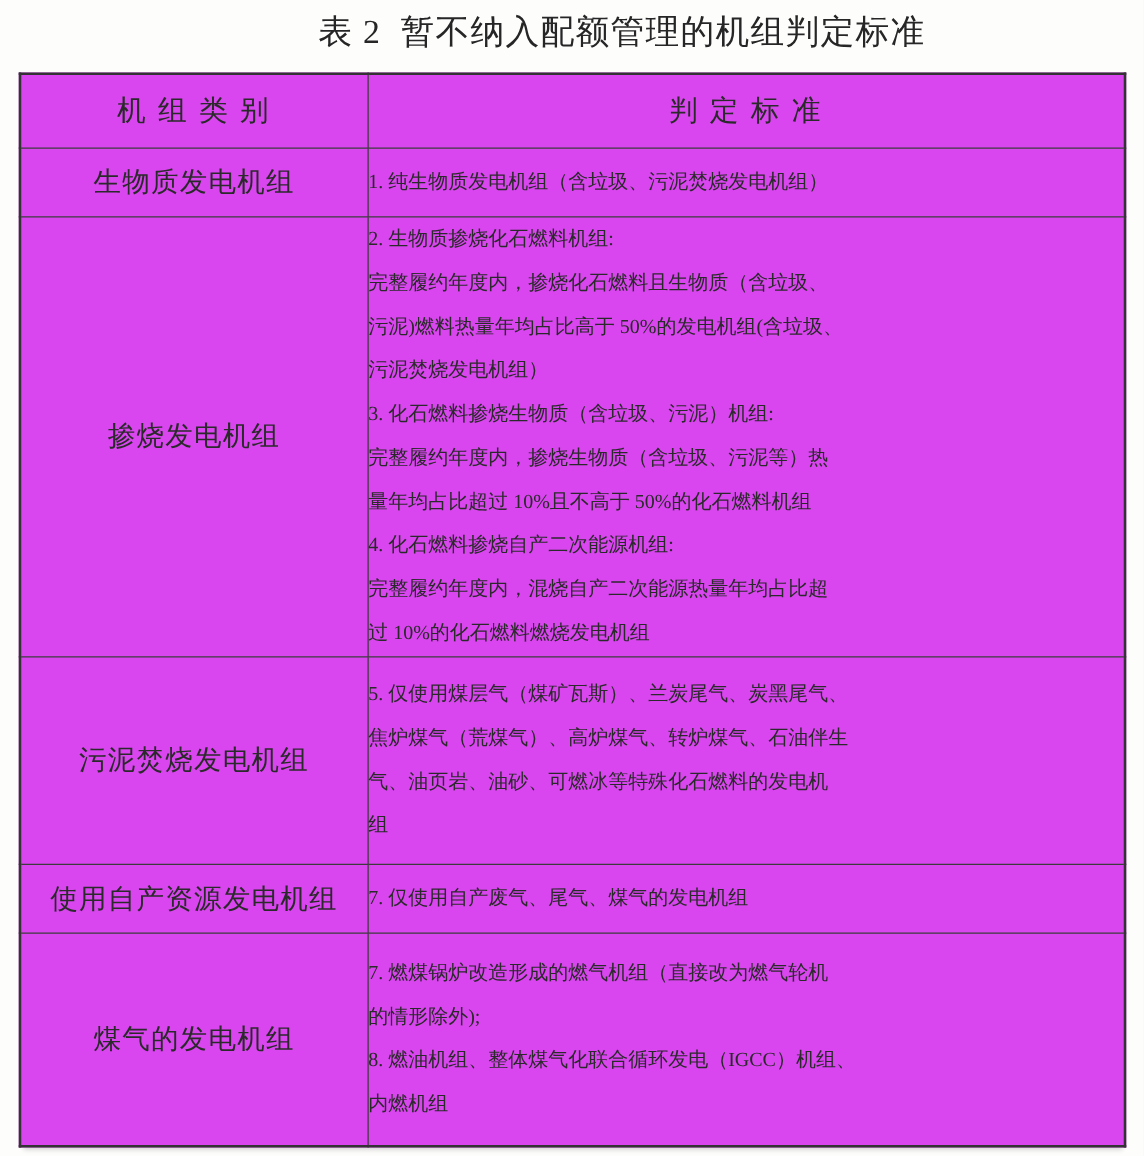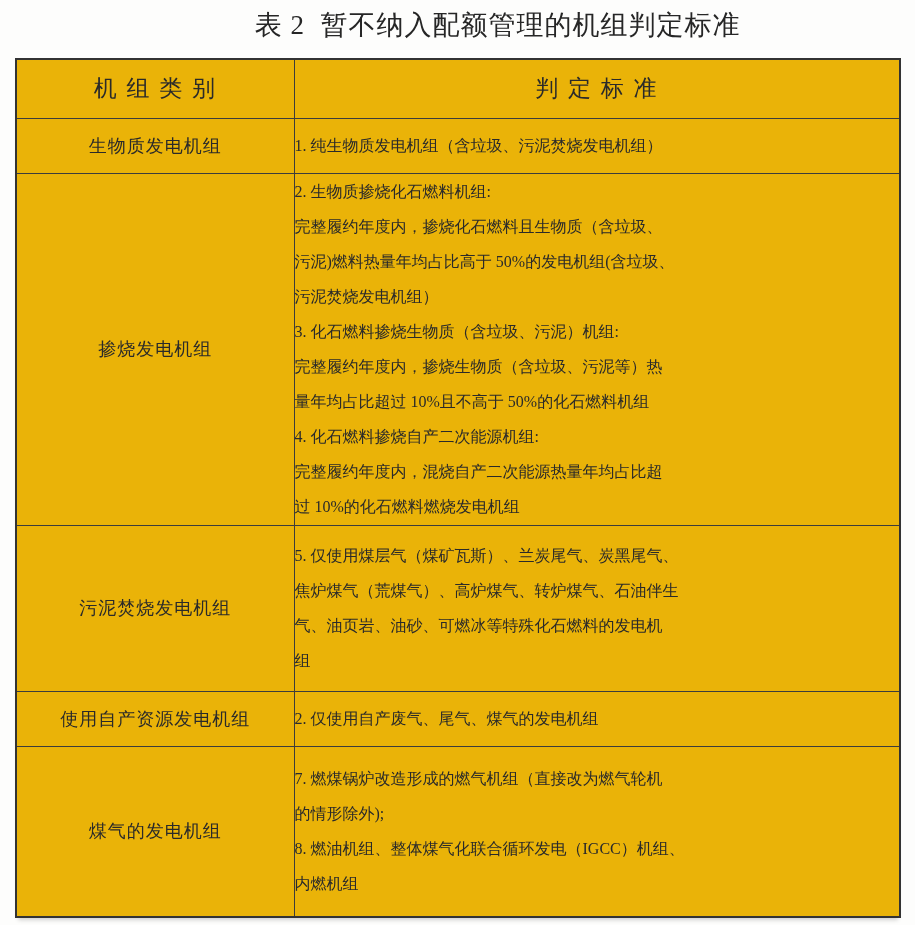--- a/index.html
+++ b/index.html
@@ -28,21 +28,21 @@
     white-space: pre;
     padding-left: 40px;
   }
   table.criteria-table {
     position: absolute;
     left: 15px;
     top: 58px;
     width: 884px;
     border-collapse: collapse;
     table-layout: fixed;
-    background: #eab308;
+    background: #d946ef;
     box-shadow: 0 5px 4px -3px rgba(0,0,0,0.18);
   }
   table.criteria-table th,
   table.criteria-table td {
     border: 1.5px solid #3c3c3c;
     padding: 0;
     vertical-align: middle;
   }
   table.criteria-table {
     border: 2.5px solid #333333;
@@ -50,21 +50,21 @@
   th.hdr {
     font-size: 23px;
     font-weight: normal;
     letter-spacing: 2px;
     text-align: center;
     color: #2a2a2a;
     white-space: pre;
   }
   td.cat {
     text-align: center;
-    font-size: 18px;
+    font-size: 22px;
     letter-spacing: 1px;
     color: #2a2a2a;
     white-space: pre;
   }
   td.crit {
     font-size: 16px;
     line-height: 35px;
     padding: 2px 10px 2px 12px;
     white-space: pre-line;
     color: #2a2a2a;
@@ -115,21 +115,21 @@
       </tr>
       <tr class="r3">
         <td class="cat">污泥焚烧发电机组</td>
         <td class="crit">5. 仅使用煤层气（煤矿瓦斯）、兰炭尾气、炭黑尾气、
 焦炉煤气（荒煤气）、高炉煤气、转炉煤气、石油伴生
 气、油页岩、油砂、可燃冰等特殊化石燃料的发电机
 组</td>
       </tr>
       <tr class="r4">
         <td class="cat">使用自产资源发电机组</td>
-        <td class="crit">2. 仅使用自产废气、尾气、煤气的发电机组</td>
+        <td class="crit">7. 仅使用自产废气、尾气、煤气的发电机组</td>
       </tr>
       <tr class="r5">
         <td class="cat">煤气的发电机组</td>
         <td class="crit">7. 燃煤锅炉改造形成的燃气机组（直接改为燃气轮机
 的情形除外);
 8. 燃油机组、整体煤气化联合循环发电（IGCC）机组、
 内燃机组</td>
       </tr>
     </tbody>
   </table>

